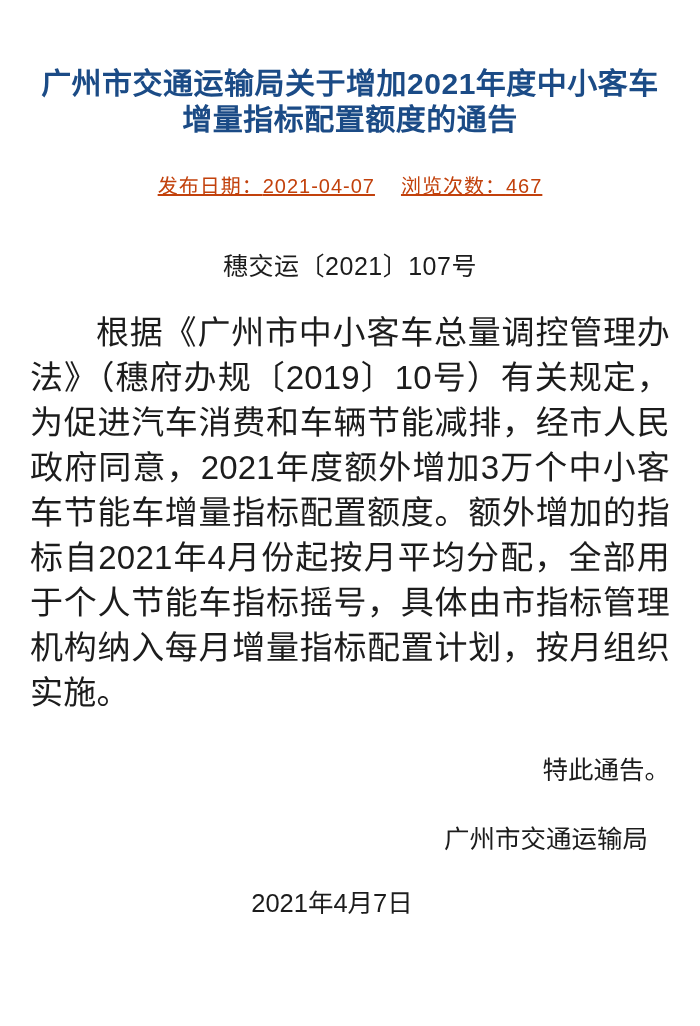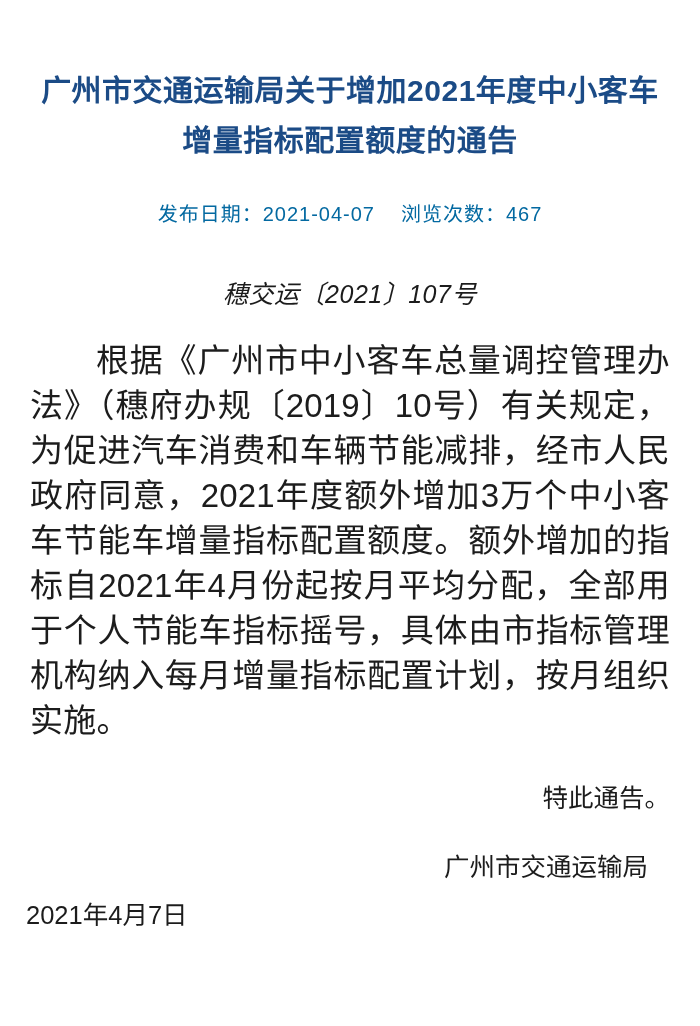--- a/index.html
+++ b/index.html
@@ -19,46 +19,46 @@
     height: 1026px;
     box-sizing: border-box;
     padding: 56px 26px 0 26px;
     position: relative;
     background: #fff;
   }
   .doc-title {
     color: #1b4b86;
     font-size: 30px;
     font-weight: bold;
-    line-height: 50px;
+    line-height: 36px;
     text-align: center;
     letter-spacing: 0.5px;
     margin: 0 4px;
     padding-top: 10px;
   }
   .meta-row {
     margin-top: 34px;
     text-align: center;
-    color: #0369a1;
+    color: #c2410c;
     font-size: 20px;
     letter-spacing: 1px;
     line-height: 28px;
+    text-decoration: underline;
   }
   .meta-row .meta-gap {
     display: inline-block;
     width: 26px;
   }
   .doc-number {
     margin-top: 48px;
     text-align: center;
     font-size: 25px;
     line-height: 36px;
     color: #1c1c1c;
     letter-spacing: 0.5px;
-    font-style: italic;
   }
   .body-para {
     margin-top: 26px;
     font-size: 33px;
     line-height: 45px;
     color: #1c1c1c;
     text-align: justify;
     text-justify: inter-ideograph;
     text-indent: 2em;
     padding: 0 4px;
@@ -74,22 +74,22 @@
     text-align: right;
   }
   .signature {
     text-align: right;
     font-size: 25.5px;
     line-height: 44px;
     color: #1c1c1c;
     padding-right: 26px;
   }
   .sign-date {
-    margin-top: 6px;
-    text-align: left;
+    margin-top: 22px;
+    text-align: center;
     font-size: 25.5px;
     line-height: 40px;
     color: #1c1c1c;
     padding-right: 36px;
   }
 </style>
 </head>
 <body>
 
 <div class="page">

